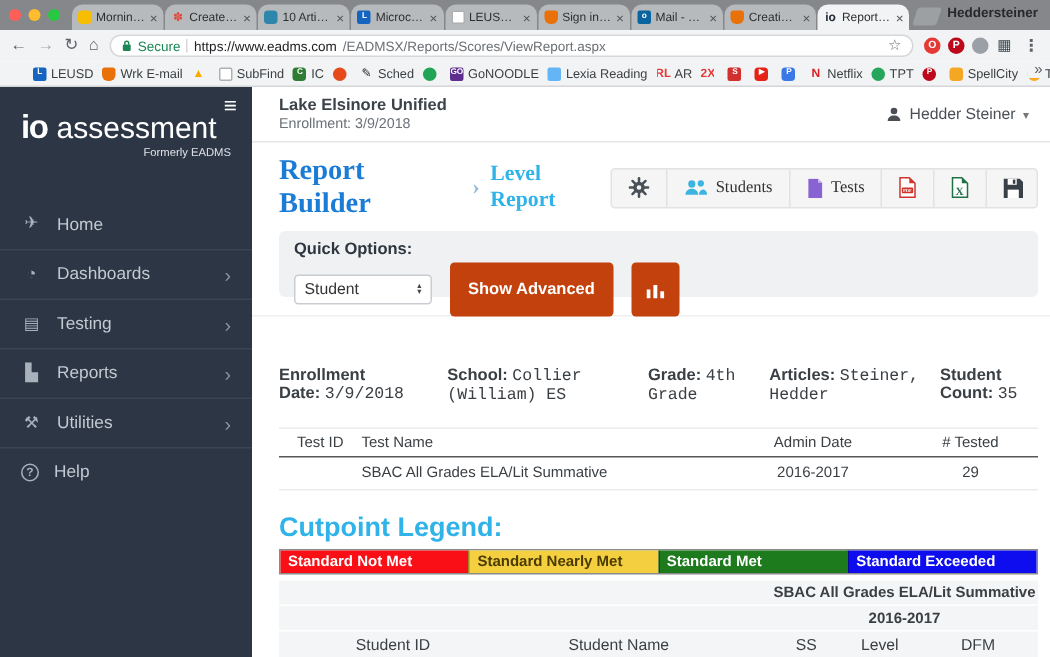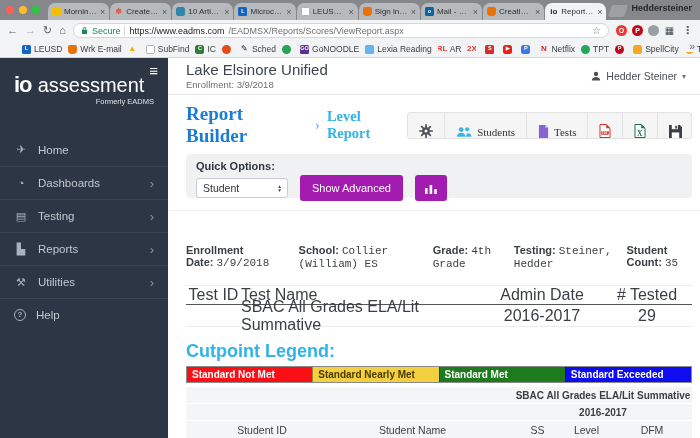--- a/index.html
+++ b/index.html
@@ -61,51 +61,51 @@
   .logo-sub { font-size:7.5px; color:#dfe3e8; text-align:right; margin-top:1px; }
   .sb-nav { margin-top:27px; }
   .navitem { height:33px; display:flex; align-items:center; gap:10px; padding:0 14px; font-size:11.5px; }
   .navitem:not(:first-child) { border-top:1px solid #3a4553; }
   .nicon { width:14px; text-align:center; font-size:11px; color:#a8b1bc; flex:none; line-height:1; }
   .nicon.help { width:12px; height:12px; border:1px solid #a8b1bc; border-radius:50%; font-size:8px; line-height:10px; font-weight:bold; }
   .nchev { margin-left:auto; color:#8a93a0; font-size:13px; line-height:1; }
 
   .main { flex:1; min-width:0; display:flex; flex-direction:column; background:#fff; }
   .appheader { height:37px; flex:none; border-bottom:1px solid #e6e6e6; display:flex; align-items:center; padding:0 14px 0 18px; }
-  .district { font-size:15px; font-weight:normal; color:#3c434a; line-height:1.1; }
+  .district { font-size:11px; font-weight:bold; color:#3c434a; line-height:1.1; }
   .enroll { font-size:9.5px; color:#6b7178; }
   .userbox { margin-left:auto; display:flex; align-items:center; gap:5px; font-size:10.5px; color:#4a4f55; }
 
   .content { flex:1; padding:6px 8px 0 18px; overflow:hidden; }
   .titlerow { display:flex; align-items:center; margin-top:2px;font-family:Liberation Serif, serif; }
   .ptitle { font-size:19px; font-weight:bold; color:#1b7cd6; }
   .crumb { margin:0 7px; color:#8fbade; font-size:15px; font-weight:bold; }
   .psub { font-size:14.5px; font-weight:bold; color:#2fb3e8; }
   .toolbar { margin-left:auto; display:flex; border:1px solid #e2e2e2; background:#f5f5f5; border-radius:3px; height:27px; overflow:hidden; }
-  .tbtn { display:flex; align-items:flex-end; gap:5px; padding:0 11px; font-size:11px; color:#333; }
+  .tbtn { display:flex; align-items:center; gap:5px; padding:0 11px; font-size:11px; color:#333; }
   .tbtn + .tbtn { border-left:1px solid #e2e2e2; }
 
   .quickbox { margin-top:7px; background:#eff1f2; border-radius:4px; padding:6px 10px; height:44px; }
   .qlabel { font-size:11px; font-weight:bold; color:#2f3640; }
   .qrow { display:flex; gap:12px; margin-top:3px; align-items:center; }
   .qselect { background:#fff; border:1px solid #c9cdd1; border-radius:3px; height:20px; width:92px;
              display:flex; align-items:center; justify-content:space-between; padding:0 6px; font-size:10.5px; color:#333; }
   .selarrows { display:grid; line-height:4.5px; font-size:5.5px; color:#444; text-align:center; }
-  .btn-cyan { background:#a21caf; color:#fff; border-radius:3px; height:26px; display:flex; align-items:center;
-              padding:0 12px; font-size:11px; font-weight:normal; }
+  .btn-cyan { background:#c2410c; color:#fff; border-radius:3px; height:36px; display:flex; align-items:center;
+              padding:0 12px; font-size:11px; font-weight:bold; }
   .btn-icon { padding:0 10px; }
 
   .hdivider { border-top:1px solid #efefef; margin:12px -8px 0 -18px; }
 
   .inforow { margin-top:33px; display:flex; gap:14px; font-size:11px; color:#3a3f44; align-items:baseline; }
   .infoitem .il { font-weight:bold; }
   .infoitem .iv { margin-left:3px;font-family:Liberation Mono, monospace; }
   .infoitem:last-child { margin-left:auto; }
 
-  .ttable { margin-top:15px; font-size:16px; color:#3a3f44; }
+  .ttable { margin-top:15px; font-size:10px; color:#3a3f44; }
   .tth { display:flex; align-items:center; height:20px; border-top:1px solid #ececec; border-bottom:1px solid #565656; }
   .ttr { display:flex; align-items:center; height:22px; border-bottom:1px solid #ececec; }
   .tc1 { width:55px; text-align:center; }
   .tc2 { flex:1; text-align:left; }
   .tc3 { width:120px; text-align:center; }
   .tc4 { width:90px; text-align:center; }
 
   .cuthead { margin-top:14px; font-size:18px; font-weight:bold; color:#2fb3e8; }
   .legendbar { margin-top:4px; display:flex; height:17px; border:1px solid #8a8a8a; }
   .lseg { flex:1; display:flex; align-items:center; padding:0 5px; font-size:10px; font-weight:600; }
@@ -513,21 +513,21 @@
         <div class="infoitem">
             <span class="il">Enrollment Date:</span><span class="iv">3/9/2018</span>
           </div>
             <div class="infoitem">
             <span class="il">School:</span><span class="iv">Collier (William) ES</span>
           </div>
             <div class="infoitem">
             <span class="il">Grade:</span><span class="iv">4th Grade</span>
           </div>
             <div class="infoitem">
-            <span class="il">Testing:</span><span class="iv">Steiner, Hedder</span>
+            <span class="il">Articles:</span><span class="iv">Steiner, Hedder</span>
           </div>
             <div class="infoitem">
             <span class="il">Student Count:</span><span class="iv">35</span>
           </div>
           </div>
 
         <div class="ttable">
           <div class="tth">
             <span class="tc1">Test ID</span>
             <span class="tc2">Test Name</span>

